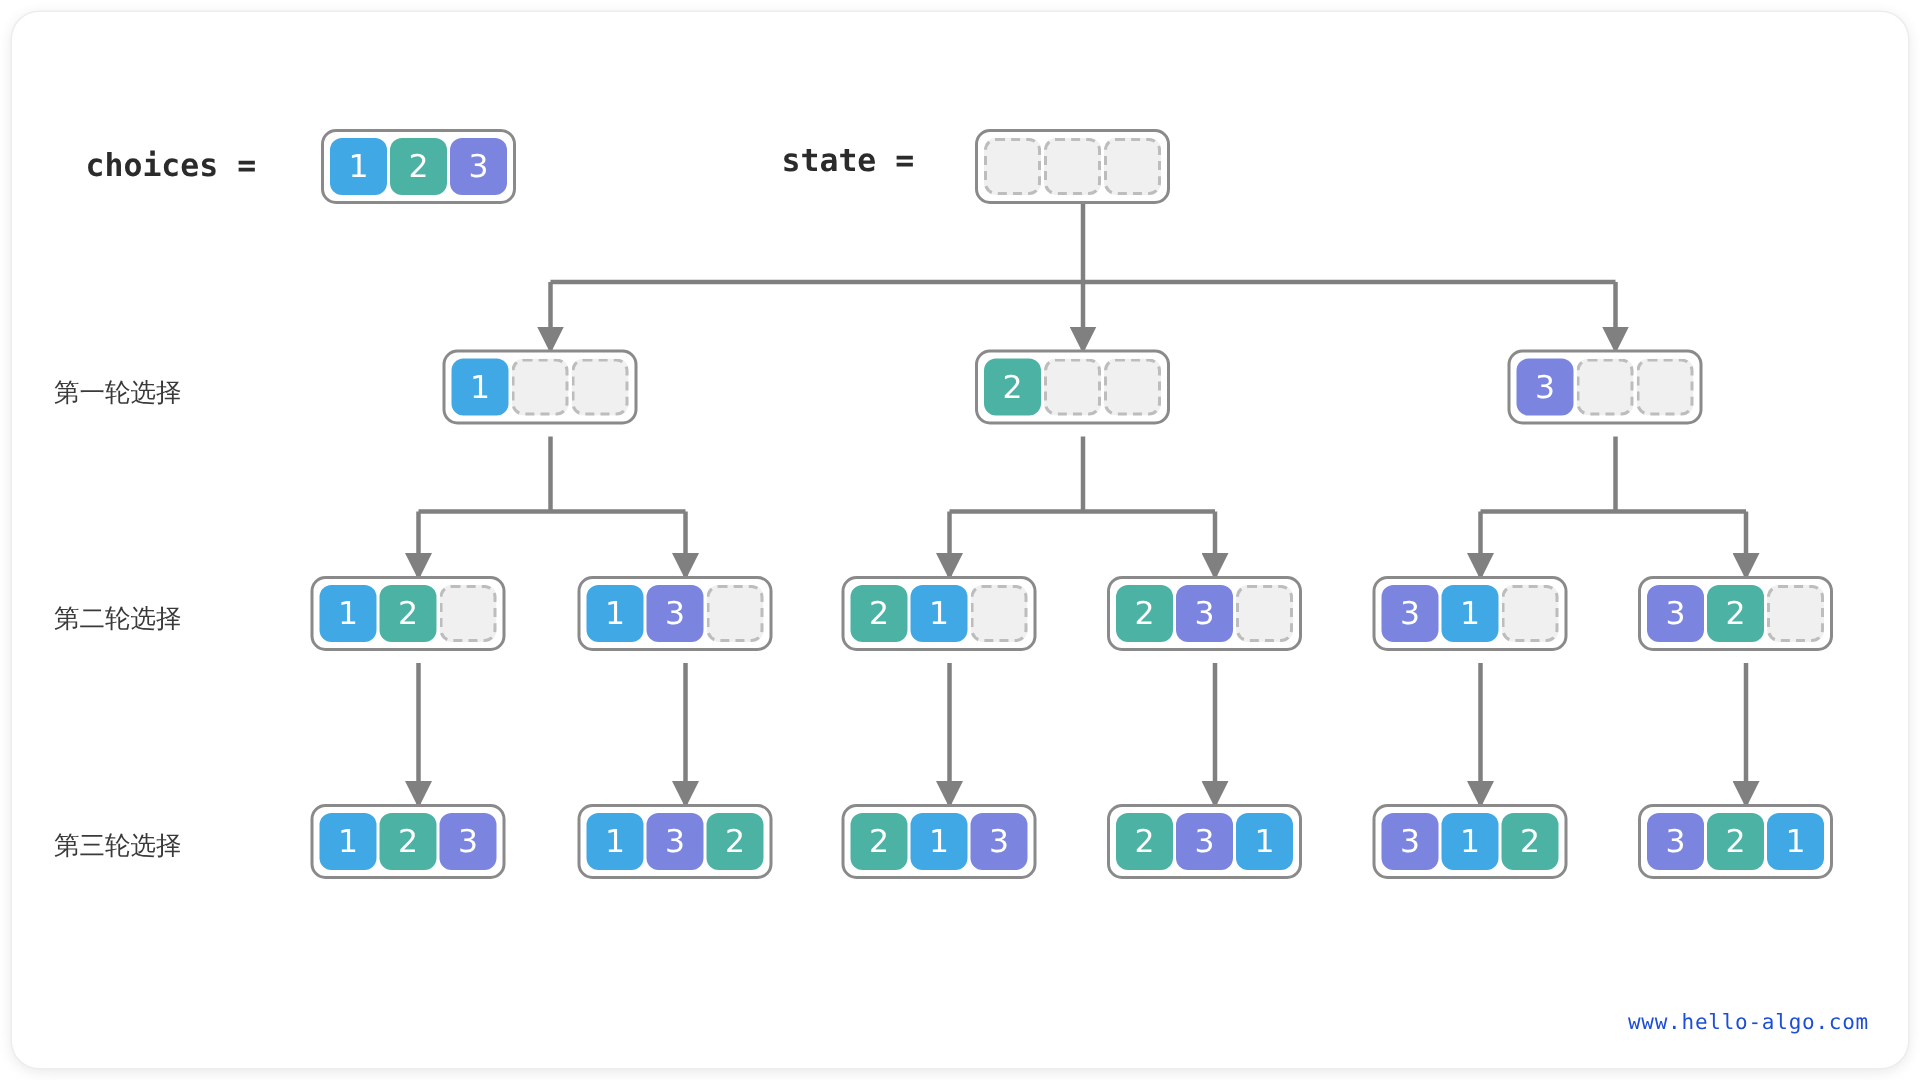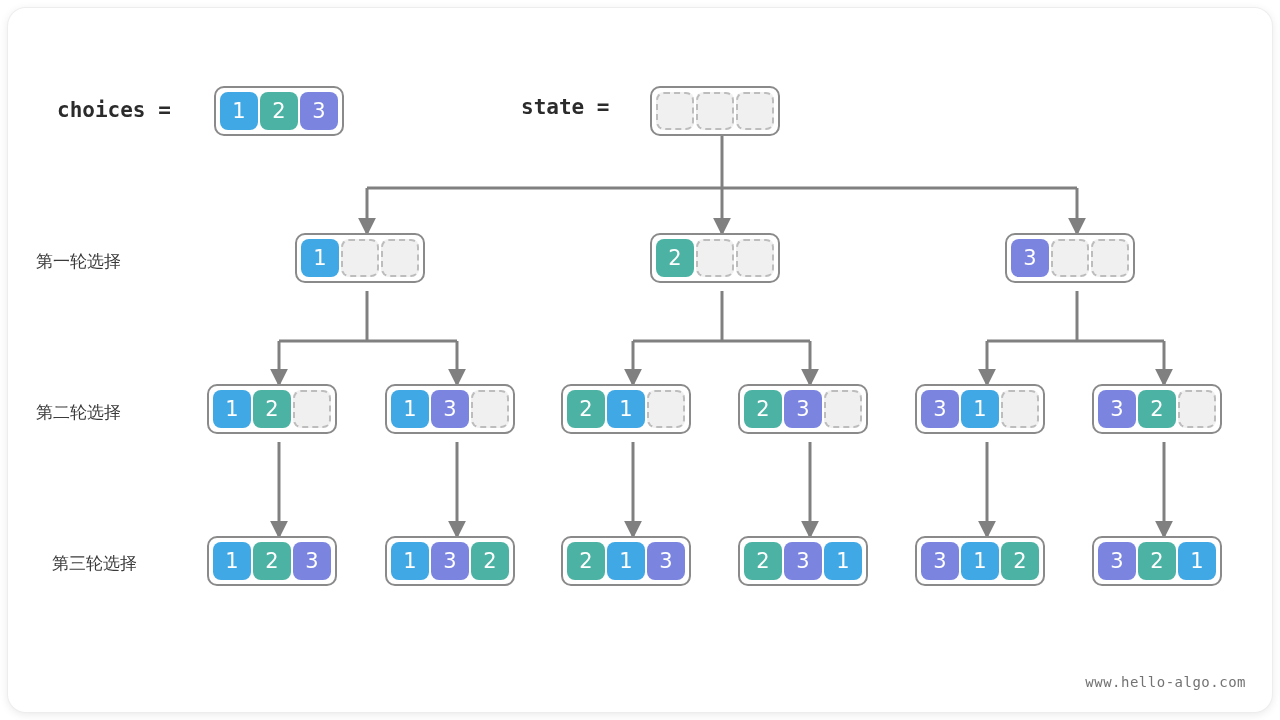--- a/index.html
+++ b/index.html
@@ -81,21 +81,21 @@
     font-size: 17px;
     color: #3a3a3a;
     white-space: nowrap;
   }
   .watermark {
     position: absolute;
     right: 34px;
     bottom: 30px;
     font-family: "DejaVu Sans Mono", monospace;
     font-size: 14px;
-    color: #737373;
+    color: #1d4ed8;
     letter-spacing: 0.5px;
     white-space: nowrap;
   }
 </style>
 </head>
 <body>
 
 <div id="canvas">
   <div class="card"></div>
 
@@ -150,21 +150,21 @@
   <div class="mono-label" style="left:521px; top:95px;">state =</div>
 
   <div class="node" style="left:650px; top:86px;">
     <div class="cell empty"></div>
     <div class="cell empty"></div>
     <div class="cell empty"></div>
   </div>
 
   <div class="row-label" style="left:36px; top:250px;">第一轮选择</div>
   <div class="row-label" style="left:36px; top:401px;">第二轮选择</div>
-  <div class="row-label" style="left:36px; top:552px;margin-left:16px;">第三轮选择</div>
+  <div class="row-label" style="left:36px; top:552px;">第三轮选择</div>
 
   <div class="node" style="left:295px; top:233px;">
     <div class="cell v1">1</div>
     <div class="cell empty"></div>
     <div class="cell empty"></div>
   </div>
   <div class="node" style="left:650px; top:233px;">
     <div class="cell v2">2</div>
     <div class="cell empty"></div>
     <div class="cell empty"></div>

